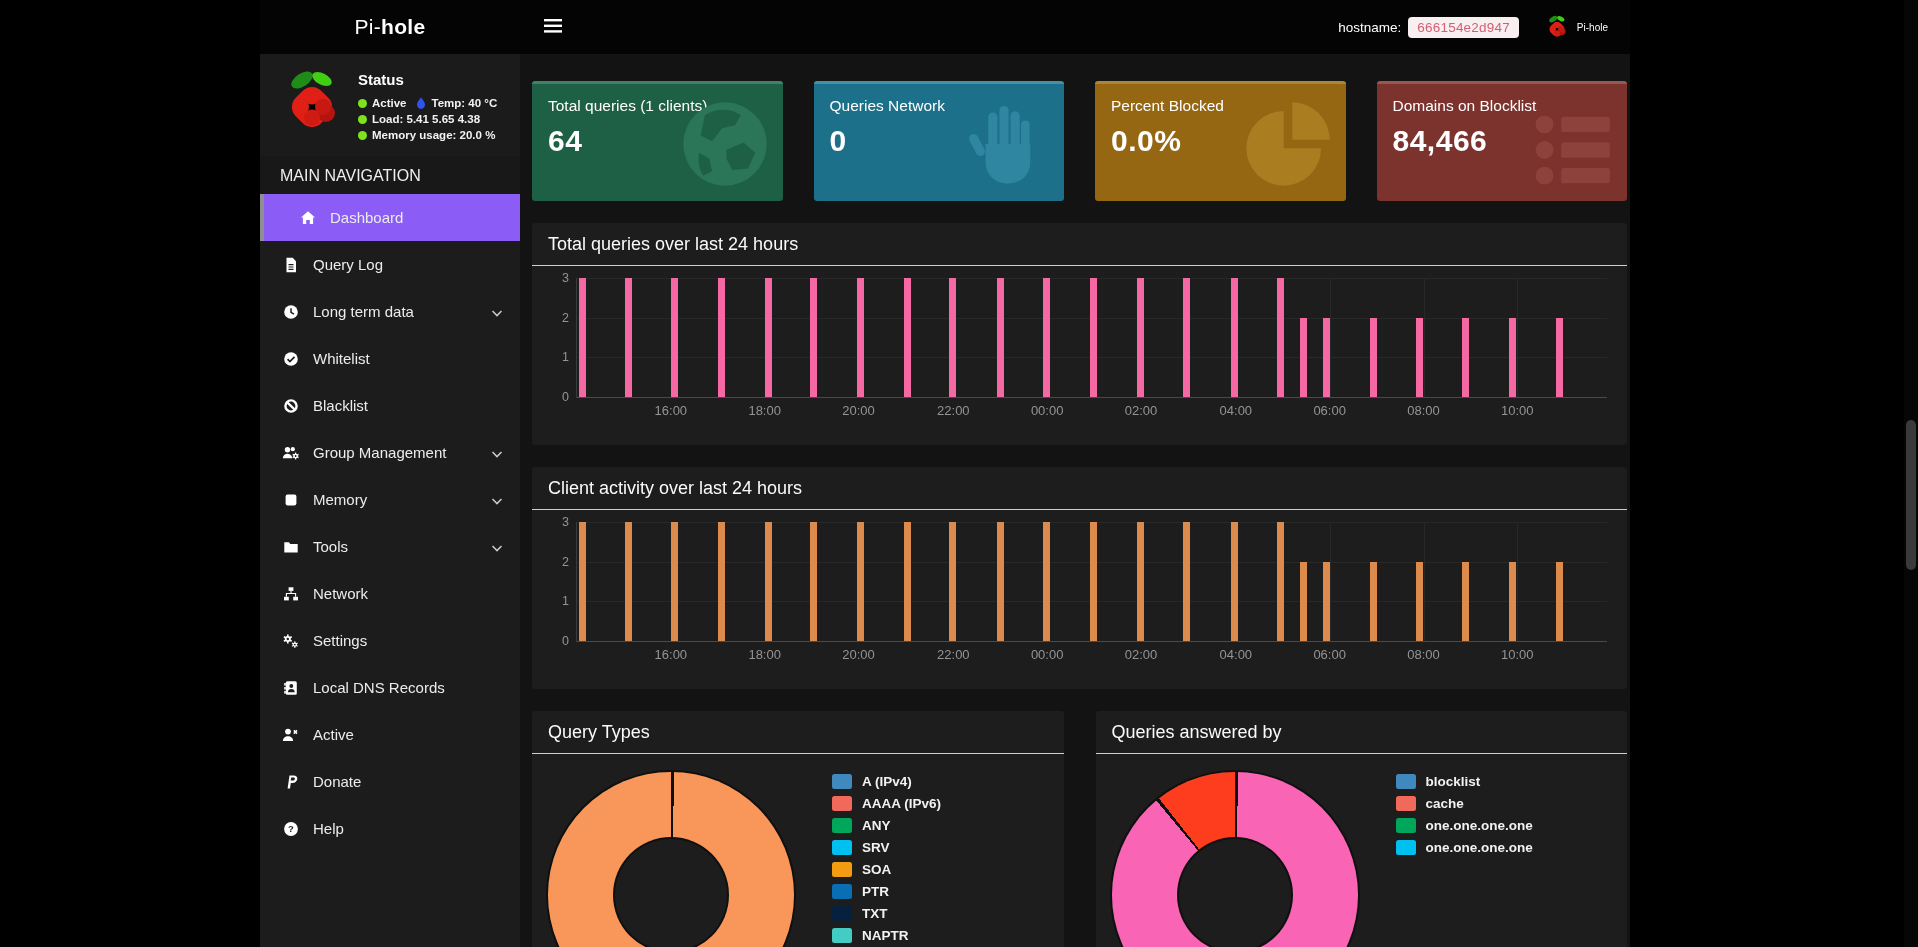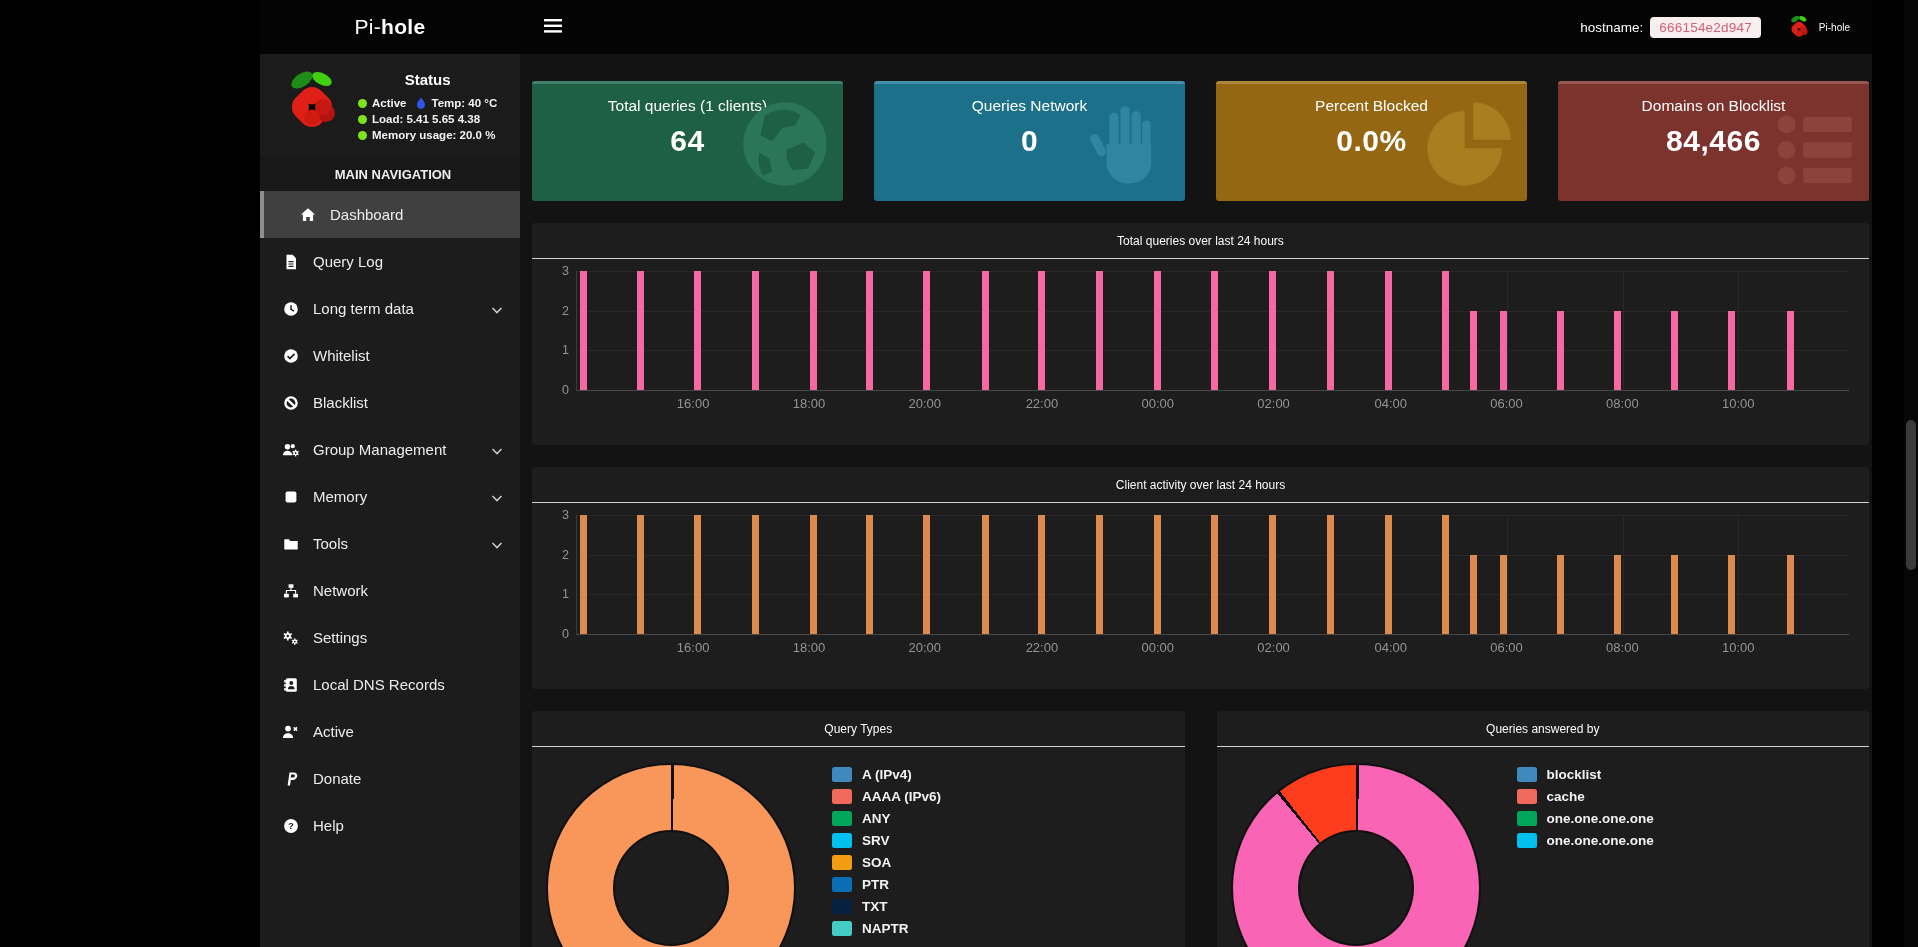--- a/index.html
+++ b/index.html
@@ -1,36 +1,36 @@
 <!DOCTYPE html>
 <html style="--status-ok: #7ce31c; --badge-bg: #f8eff0; --badge-text: #d55e72;"><head>
 <meta charset="utf-8">
 <style>
   * { margin:0; padding:0; box-sizing:border-box; }
   html,body { width:1918px; height:947px; background:#000; overflow:hidden;
     font-family:"Liberation Sans","DejaVu Sans",sans-serif; }
   .page { position:relative; width:1918px; height:947px; background:#000; }
-  .app { position:absolute; left:260px; top:0; width:1612px; height:947px; display:flex;text-align:center; }
+  .app { position:absolute; left:260px; top:0; width:1370px; height:947px; display:flex; }
 
   
   .sidebar { width:260px; background:#1c1c1c; color:#ececec; flex:0 0 260px; }
   .brand { height:54px; background:#040404; color:#fff; display:flex; align-items:center; justify-content:center;
     font-size:21px; letter-spacing:.3px; }
   .brand b { font-weight:700; }
   .brand span.light { font-weight:300; }
   .status-box { display:flex; gap:14px; padding:15px 10px 13px 20px; background:#1b1b1b; }
   .rb-logo { width:64px; height:64px; flex:0 0 64px; }
   .status-title { font-weight:700; font-size:15px; margin:2px 0 7px; color:#fff; }
   .st-row { display:flex; align-items:center; gap:5px; font-size:11.5px; font-weight:600; color:#f2f2f2; height:16px; }
   .dot { width:9px; height:9px; border-radius:50%; background:var(--status-ok,#7ce31c); flex:0 0 9px; }
-  .nav-header { padding:11px 14px 9px 20px; font-size:13px; font-weight:700; color:#efefef; background:#181818; }
+  .nav-header { padding:11px 14px 9px 20px; font-size:16px; font-weight:400; color:#efefef; background:#181818; }
   .nav { display:flex; flex-direction:column; }
   .nav-item { position:relative; display:flex; align-items:center; gap:13px; height:47px; padding-left:21px;
     color:#ececec; font-size:15px; cursor:pointer; }
-  .nav-item.active { background:#404040;padding-left:38px; }
+  .nav-item.active { background:#8b5cf6;padding-left:38px; }
   .nav-item.active::before { content:''; position:absolute; left:0; top:0; bottom:0; width:4px; background:#8f8f8f; }
   .nicon { width:19px; height:17px; display:flex; align-items:center; justify-content:center; flex:0 0 19px; }
   .nicon svg { display:block; }
   .chev { position:absolute; right:17px; top:50%; transform:translateY(-50%); }
 
   
   .main { flex:1; display:flex; flex-direction:column; background:#131313; }
   .topbar { height:54px; background:#040404; display:flex; align-items:center; padding:0 22px 0 18px; flex:0 0 54px; }
   .burger { background:none; border:none; cursor:pointer; padding:6px; }
   .top-right { margin-left:auto; display:flex; align-items:center; }
@@ -46,21 +46,21 @@
   .cards { display:grid; grid-template-columns:repeat(4,1fr); gap:31px; height:120px; flex:0 0 120px;margin-top:14px; }
   .card { position:relative; border-radius:3px; overflow:hidden; padding:13px 16px; background:var(--bg);
     border-top:3px solid var(--accent); color:#fff; cursor:pointer; }
   .card-title { font-size:15.5px; font-weight:400; }
   .card-value { font-size:30px; font-weight:700; margin-top:9px; letter-spacing:.5px; }
   .watermark { position:absolute; right:12px; top:14px; width:92px; height:92px; color:var(--icon); }
 
   
   .panel { background:#1d1d1d; border-radius:3px; }
   .panel-head { padding:11px 16px 10px; border-bottom:1px solid #cfcfcf; }
-  .panel-title { color:#fafafa; font-size:12px; font-weight:400; }
+  .panel-title { color:#fafafa; font-size:18px; font-weight:400; }
   .panel.chart { height:222px; flex:0 0 222px; display:flex; flex-direction:column; }
   .chart-body { flex:1; padding:12px 20px 2px 44px; }
   .plot { position:relative; height:120px; border-left:1px solid #3a3a3a; border-bottom:1px solid #4a4a4a; }
   .grid-v { position:absolute; top:0; bottom:0; width:1px; background:#282828; }
   .grid-h { position:absolute; left:0; right:0; height:1px; background:#282828; }
   .ytick { position:absolute; right:calc(100% + 8px); transform:translateY(-50%); color:#949494; font-size:12.5px; }
   .bar { position:absolute; bottom:0; width:7px; margin-left:-3.5px; cursor:pointer; }
   .xlabels { position:relative; height:26px; }
   .xlabels span { position:absolute; top:5px; transform:translateX(-50%); color:#949494; font-size:13px; }
 

